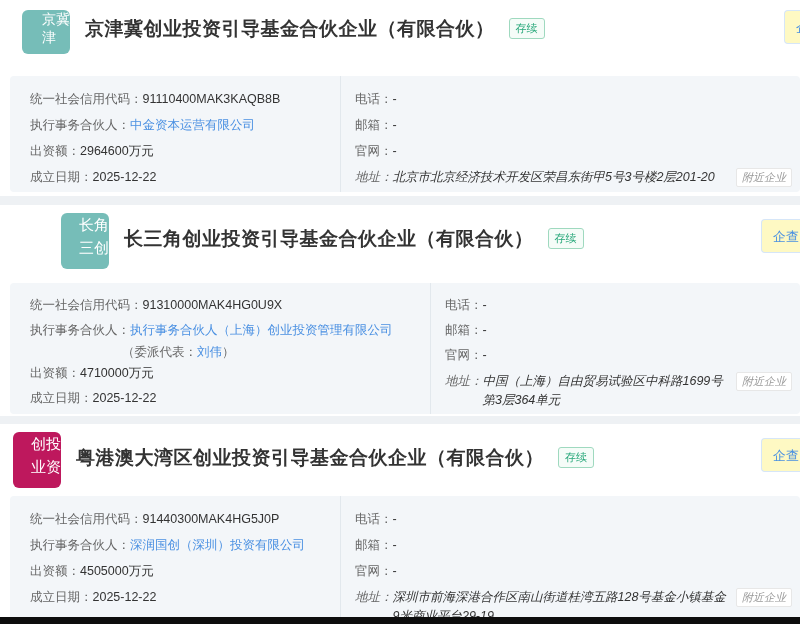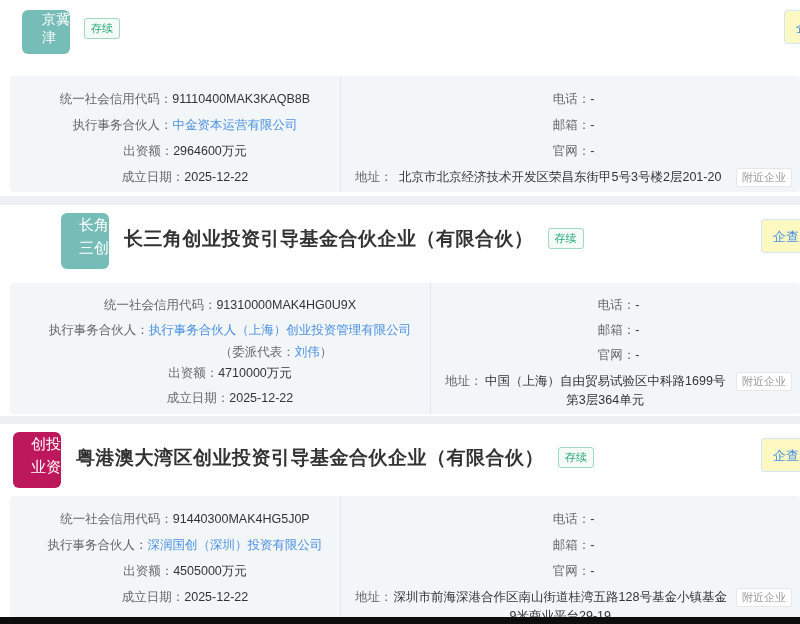--- a/index.html
+++ b/index.html
@@ -41,45 +41,46 @@
   .card1 .info-box { top:76px; height:116px; }
   .card2 .info-box { top:78px; height:131px; }
   .card3 .info-box { top:72px; height:128px; }
 
   .col-left { flex:none; padding:10px 0 0 20px; }
   .card1 .col-left { width:330px; }
   .card2 .col-left { width:420px; }
   .card3 .col-left { width:330px; }
   .col-right { flex:1; border-left:1px solid #e2e8ed; padding:10px 8px 0 14px; min-width:0; }
 
-  .row { font-size:12.5px; color:#333; white-space:nowrap;text-align:center; }
+  .row { font-size:12.5px; color:#333; white-space:nowrap; }
   .card1 .row, .card3 .row { line-height:26px; }
   .card2 .row { line-height:25px; }
   .lbl { color:#666; }
   .link { color:#4a90e2; cursor:pointer; }
   .delegate-row { line-height:18px !important; padding-left:92px; }
 
-  .addr-row { display:flex; white-space:normal; line-height:19px !important; padding-top:4px; }
+  .addr-row { display:flex; white-space:normal; line-height:19px !important; padding-top:4px;font-style:italic; }
   .addr-lbl { flex:none; color:#666; }
   .addr-val { flex:1; color:#333; min-width:0; }
   .nearby-btn { flex:none; align-self:flex-start; margin-left:8px; font-size:11px; color:#999;
                 background:#fff; border:1px solid #e7e7e7; border-radius:2px; padding:2px 5px;
                 line-height:13px; cursor:pointer; }
 
   .bottom-bar { position:absolute; left:0; right:0; bottom:0; height:7px; background:#0d0d0d; }
 </style>
 </head>
 <body>
 
 <div class="card card1">
   <div class="card-header">
     <div class="avatar">
       <span>京津</span>
       <span>冀</span>
     </div>
+    <div class="title">京津冀创业投资引导基金合伙企业（有限合伙）</div>
     <span class="badge">存续</span>
     <div class="corner-btn">企查</div>
   </div>
   <div class="info-box">
     <div class="col-left">
       <div class="row">
         <span class="lbl">统一社会信用代码：</span><span>91110400MAK3KAQB8B</span>
       </div>
       <div class="row">
         <span class="lbl">执行事务合伙人：</span><span class="link">中金资本运营有限公司</span>

